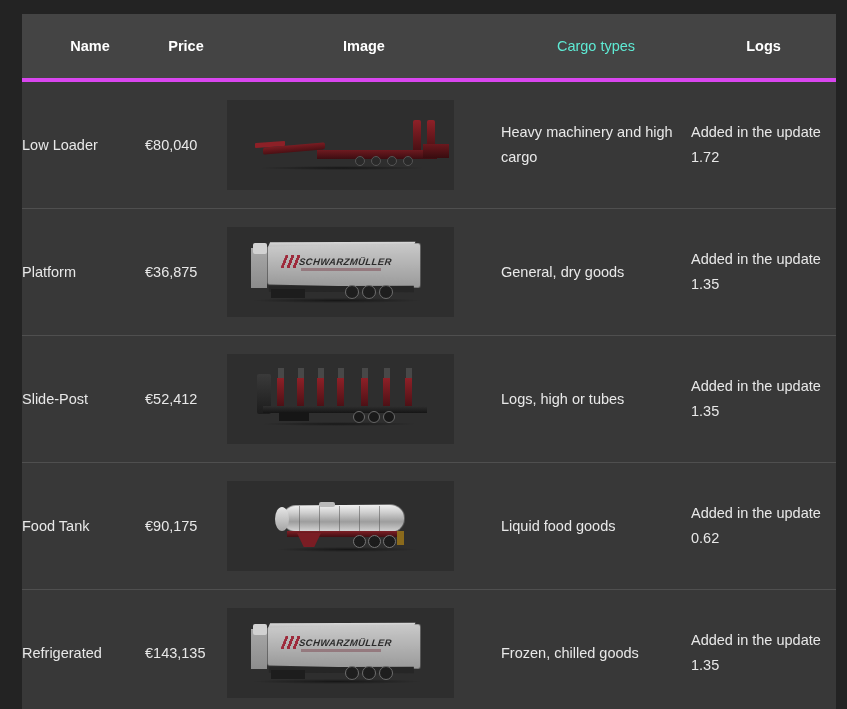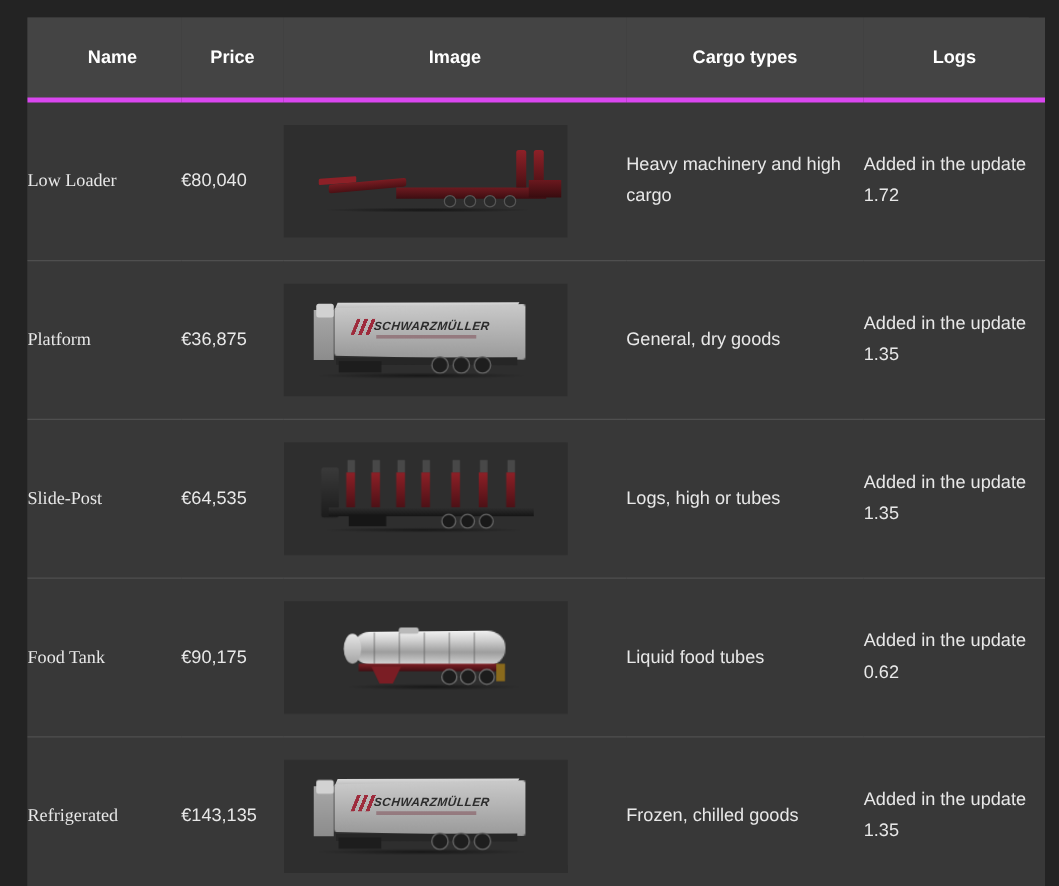--- a/index.html
+++ b/index.html
@@ -44,34 +44,34 @@
     border-bottom: 4px solid #d946ef;
     margin-left: 12px;
   }
   th.col-name   { width: 110px; padding-left: 13px !important; }
   th.col-price  { width: 82px;  }
   th.col-image  { width: 274px; }
   th.col-cargo  { width: 190px; }
   th.col-notes  { width: 145px; }
 
   th.col-cargo .hdr-link {
-    color: #ffffff;
-    font-weight: bold;
+    color: #5eead4;
+    font-weight: normal;
   }
   table.trailers tbody td {
     background: #383838;
     color: #e8e8e8;
     font-size: 14.5px;
     vertical-align: middle;
     padding: 0;
     border-bottom: 1px solid #4f4f4f;
     height: 126px;
   }
   tbody tr:last-child td { border-bottom: 1px solid #4f4f4f; }
-  td.c-name  { padding-left: 13px; font-family: Liberation Serif, serif; }
+  td.c-name  { padding-left: 13px; }
   td.c-price { }
   td.c-image { text-align: left; }
   td.c-cargo { line-height: 1.72; padding-right: 14px; }
   td.c-notes { line-height: 1.72; padding-right: 10px; }
 
   .thumb {
     display: block;
     width: 227px;
     height: 90px;
     background: #2e2e2e;
@@ -347,21 +347,21 @@
                 </span>
               <span class="bx-shadow"></span>
             </span>
           </td>
           <td class="c-cargo">General, dry goods</td>
           <td class="c-notes">Added in the update 1.35</td>
         </tr>
 
         <tr>
           <td class="c-name">Slide-Post</td>
-          <td class="c-price">€64,535</td>
+          <td class="c-price">€52,412</td>
           <td class="c-image">
             <span class="thumb t-slidepost">
               <span class="sp-head"></span>
               <span class="sp-tips">
                   <i></i>
                   <i></i>
                   <i></i>
                   <i></i>
                   <i></i>
                   <i></i>
@@ -409,21 +409,21 @@
               <span class="ft-legs"></span>
               <span class="ft-wheels">
                   <i></i>
                   <i></i>
                   <i></i>
                 </span>
               <span class="ft-rear"></span>
               <span class="ft-shadow"></span>
             </span>
           </td>
-          <td class="c-cargo">Liquid food tubes</td>
+          <td class="c-cargo">Liquid food goods</td>
           <td class="c-notes">Added in the update 0.62</td>
         </tr>
 
         <tr>
           <td class="c-name">Refrigerated</td>
           <td class="c-price">€143,135</td>
           <td class="c-image">
             <span class="thumb boxtrailer t-refrigerated">
               <span class="bx-roof"></span>
               <span class="bx-body"></span>

